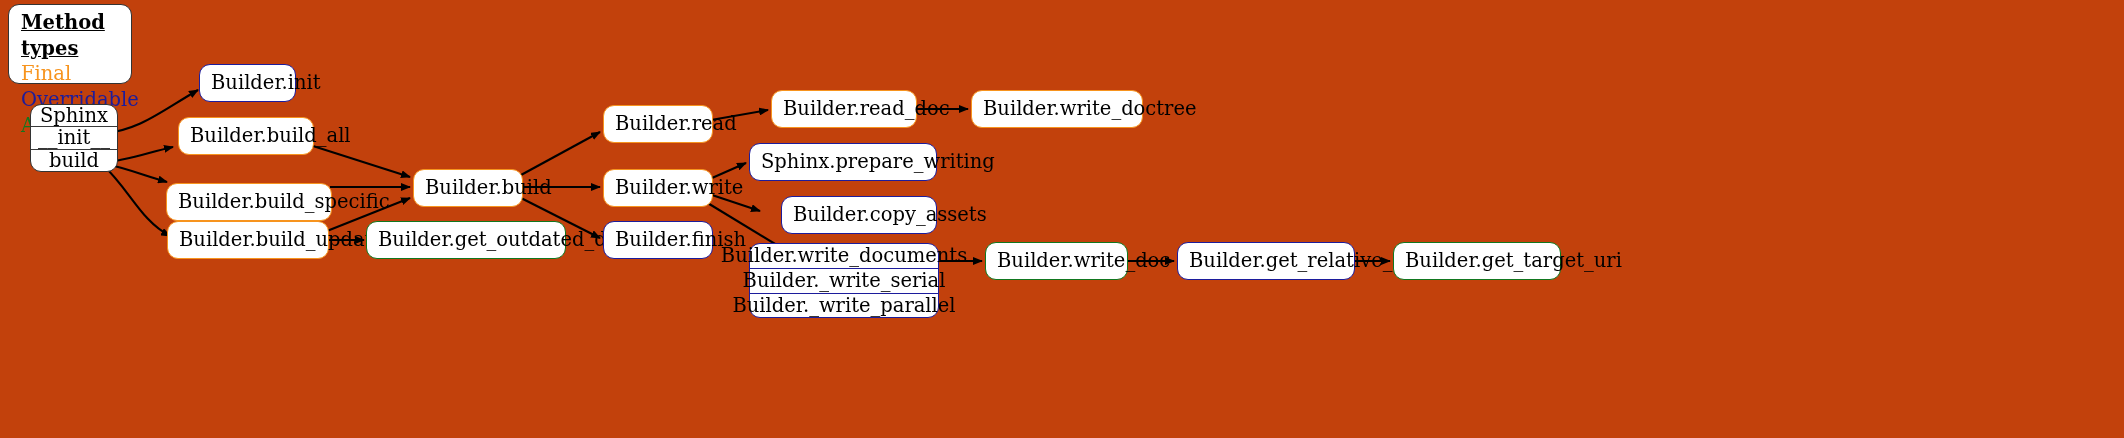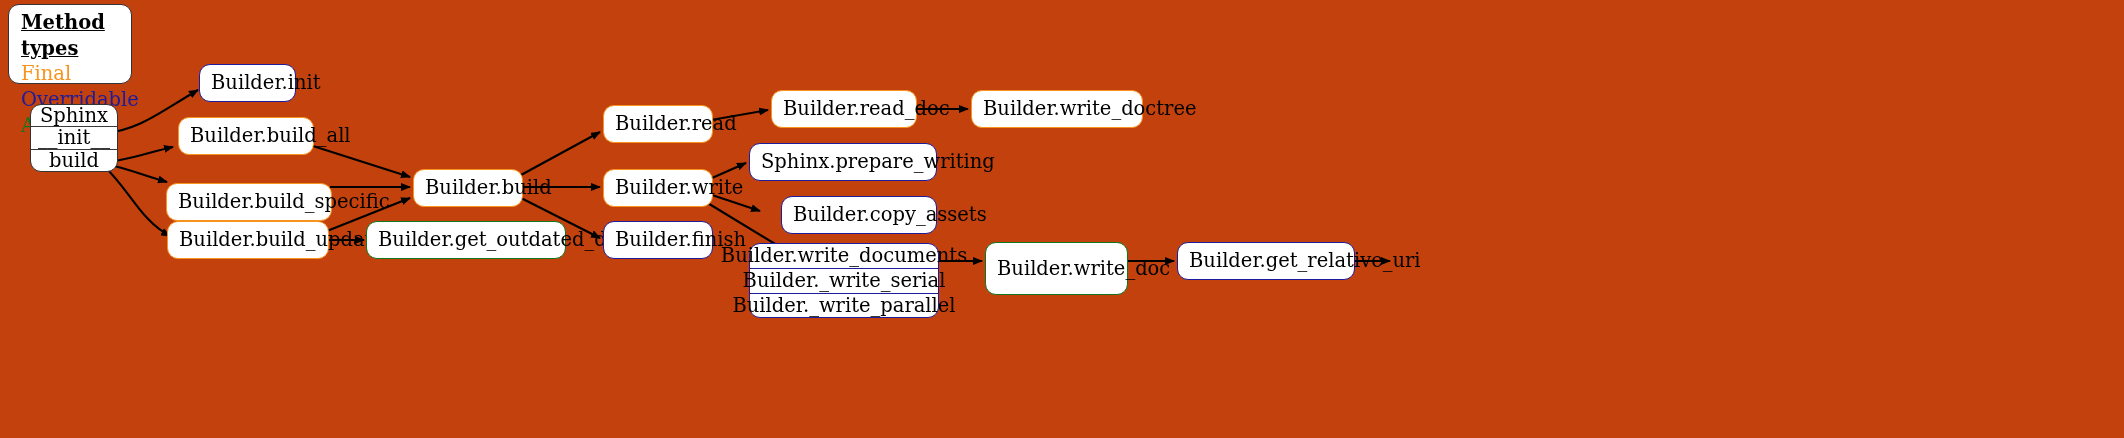--- a/index.html
+++ b/index.html
@@ -218,22 +218,25 @@
         <span>Builder.write_documents</span>
       </div>
     <div class="row" style="height:24.6px">
         <span>Builder._write_serial</span>
       </div>
     <div class="row" style="height:24.6px">
         <span>Builder._write_parallel</span>
       </div>
   </div>
 
-  <div class="node abstract" style="left:985px; top:242px; width:143px; height:53px;">
+  <div class="node abstract" style="left:985px; top:242px; width:143px; height:38px;">
     <div class="lbl">Builder.write_doc</div>
   </div>
 
   <div class="node over" style="left:1177px; top:242px; width:178px; height:38px;">
     <div class="lbl">Builder.get_relative_uri</div>
   </div>
 
+  <div class="node abstract" style="left:1393px; top:242px; width:168px; height:38px;">
+    <div class="lbl">Builder.get_target_uri</div>
+  </div>
 
 </div>
 
 </body></html>

